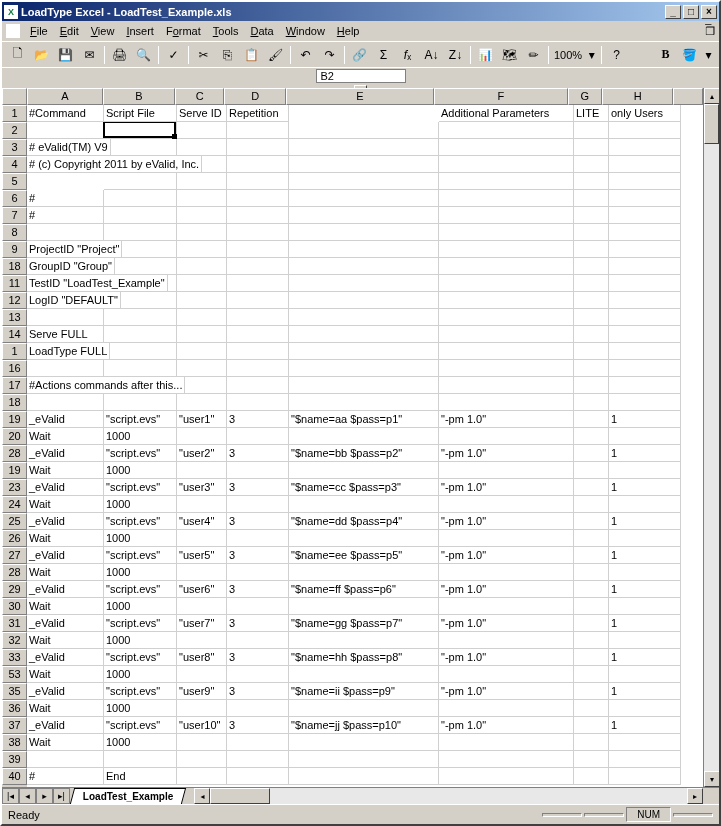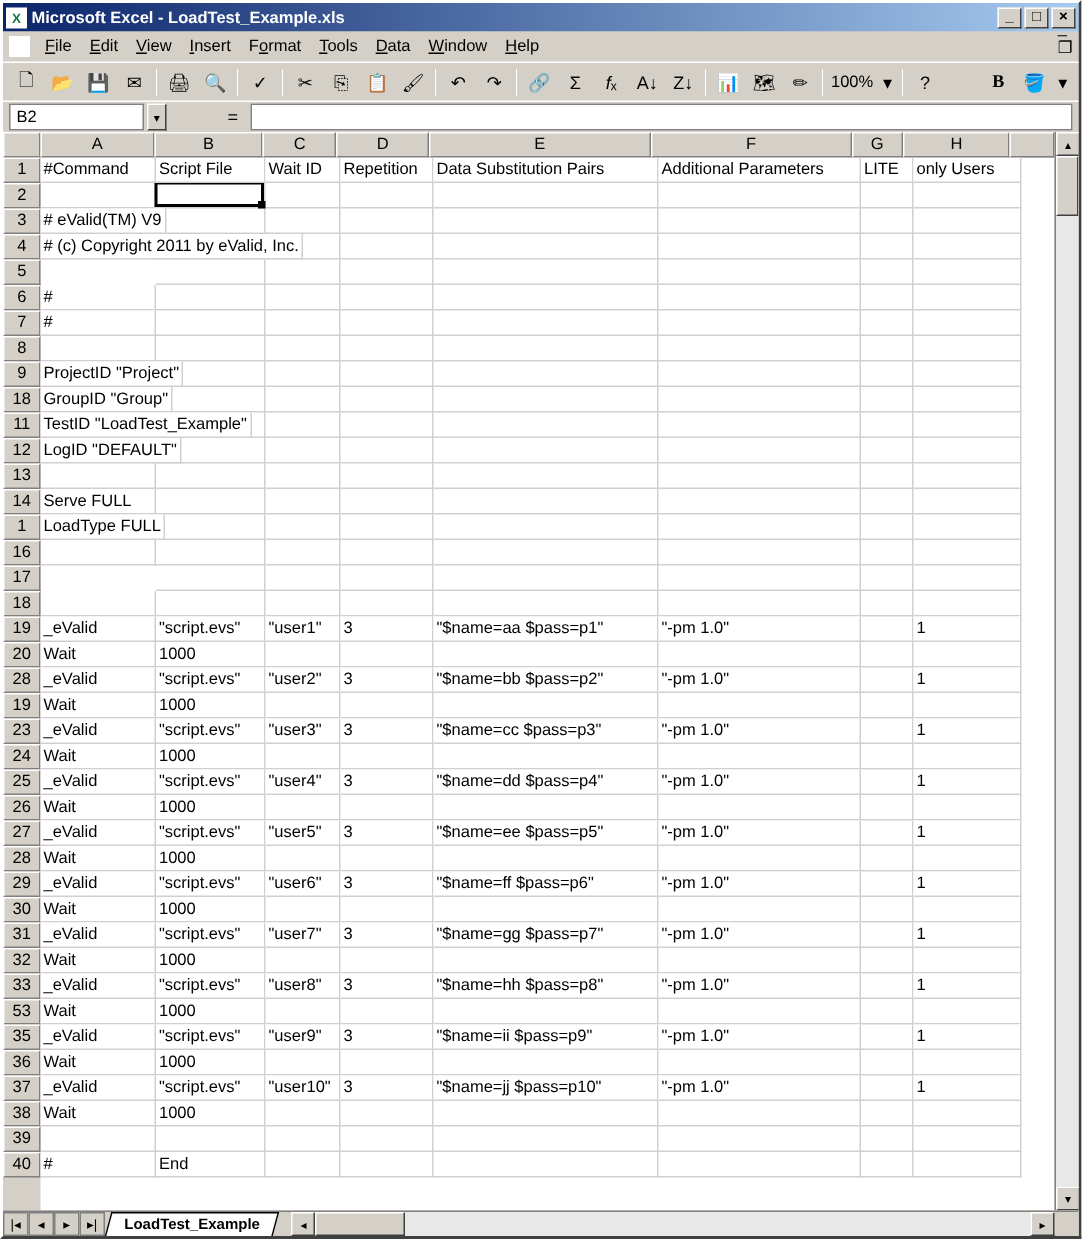--- a/index.html
+++ b/index.html
@@ -11,21 +11,21 @@
 .titlebar .win-buttons { display: flex; gap: 2px; }
 .titlebar .win-btn { width: 16px; height: 14px; background: #d4d0c8; border: 1px solid #fff; border-right-color: #404040; border-bottom-color: #404040; font-family: Marlett, Arial; font-size: 10px; display: flex; align-items: center; justify-content: center; color: #000; cursor: pointer; }
 .menubar { background: #d4d0c8; display: flex; align-items: center; height: 20px; padding: 0 4px; }
 .menubar .app-icon { width: 14px; height: 14px; background: #fff; margin-right: 4px; }
 .menubar .menu-item { padding: 2px 6px; cursor: pointer; }
 .menubar .menu-item .ul { text-decoration: underline; }
 .toolbar { background: #d4d0c8; height: 26px; display: flex; align-items: center; padding: 1px 4px; border-top: 1px solid #fff; gap: 1px; }
 .tb-btn { width: 23px; height: 22px; border: 1px solid #d4d0c8; display: flex; align-items: center; justify-content: center; cursor: pointer; font-size: 12px; }
 .tb-sep { width: 1px; height: 18px; background: #808080; border-right: 1px solid #fff; margin: 0 2px; }
 .tb-text { font-size: 11px; padding: 0 2px; }
-.namebox-row { background: #d4d0c8; height: 21px; display: flex; align-items: center; padding: 1px 4px; gap: 2px; border-top: 1px solid #fff; }
+.namebox-row { background: #d4d0c8; height: 21px; display: flex; align-items: center; padding: 1px 20px; gap: 2px; border-top: 1px solid #fff; flex-direction: column; }
 .namebox { width: 90px; height: 18px; background: #fff; border: 1px solid #808080; display: flex; align-items: center; padding: 0 4px; font-size: 11px; }
 .namebox-arrow { width: 13px; height: 18px; background: #d4d0c8; border: 1px solid #fff; border-right-color:#404040; border-bottom-color:#404040; display:flex;align-items:center;justify-content:center;font-size:8px; }
 .fx-btn { width: 20px; height: 18px; display:flex;align-items:center;justify-content:center;font-style:italic;font-size:12px; }
 .formula-bar { flex:1; height:18px; background:#fff; border:1px solid #808080; }
 .grid-area { flex:1; background:#fff; display:flex; flex-direction:column; overflow:hidden; position:relative; }
 .col-headers { display:flex; height:17px; background:#d4d0c8; }
 .hdr-corner { width:25px; height:17px; background:#d4d0c8; border:1px solid #808080; border-top-color:#fff; border-left-color:#fff; }
 .col-hdr { height:17px; background:#d4d0c8; border:1px solid #808080; border-top-color:#fff; border-left-color:#fff; text-align:center; font-size:11px; line-height:15px; }
 .rows-viewport { flex:1; overflow:hidden; display:flex; }
 .row-hdrs { width:25px; background:#d4d0c8; }
@@ -45,21 +45,21 @@
 .statusbar { height:20px; background:#d4d0c8; border-top:1px solid #fff; display:flex; align-items:center; padding:0 6px; font-size:11px; }
 .statusbar .status-text { flex:1; }
 .statusbar .status-box { border:1px solid #808080; border-top-color:#808080; border-left-color:#808080; border-right-color:#fff; border-bottom-color:#fff; padding:1px 10px; margin-left:2px; font-size:10px; }
 </style>
 </head>
 <body>
 
 <div class="window">
   <div class="titlebar">
     <span class="excel-icon">X</span>
-    <span class="title-text">Microsoft Excel - LoadTest_Example.xls</span>
+    <span class="title-text">LoadType Excel - LoadTest_Example.xls</span>
     <div class="win-buttons">
       <div class="win-btn">_</div>
       <div class="win-btn">□</div>
       <div class="win-btn">×</div>
     </div>
   </div>
 
   <div class="menubar">
     <span class="app-icon"></span>
     <span class="menu-item"><span class="ul">F</span><span>ile</span></span>
@@ -182,23 +182,22 @@
               <div class="row-hdr">35</div>
               <div class="row-hdr">36</div>
               <div class="row-hdr">37</div>
               <div class="row-hdr">38</div>
               <div class="row-hdr">39</div>
               <div class="row-hdr">40</div>
             </div>
           <div class="cells" id="cells">
               <div class="cell" style="left: 0px; top: 0px; width: 77px; z-index: 1; background: rgb(255, 255, 255);">#Command</div>
               <div class="cell" style="left: 77px; top: 0px; width: 73px; z-index: 1; background: rgb(255, 255, 255);">Script File</div>
-              <div class="cell" style="left: 150px; top: 0px; width: 50px; z-index: 1; background: rgb(255, 255, 255);">Wait ID</div>
+              <div class="cell" style="left: 150px; top: 0px; width: 50px; z-index: 1; background: rgb(255, 255, 255);">Serve ID</div>
               <div class="cell" style="left: 200px; top: 0px; width: 62px; z-index: 1; background: rgb(255, 255, 255);">Repetition</div>
-              <div class="cell" style="left: 262px; top: 0px; width: 150px; z-index: 1; background: rgb(255, 255, 255);">Data Substitution Pairs</div>
               <div class="cell" style="left: 412px; top: 0px; width: 135px; z-index: 1; background: rgb(255, 255, 255);">Additional Parameters</div>
               <div class="cell" style="left: 547px; top: 0px; width: 35px; z-index: 1; background: rgb(255, 255, 255);">LITE</div>
               <div class="cell" style="left: 582px; top: 0px; width: auto; z-index: 1; background: rgb(255, 255, 255); overflow: visible; min-width: 72px;">only Users</div>
               <div class="cell" style="left: 0px; top: 17px; width: 77px;"></div>
               <div class="cell" style="left: 77px; top: 17px; width: 73px;"></div>
               <div class="cell" style="left: 150px; top: 17px; width: 50px;"></div>
               <div class="cell" style="left: 200px; top: 17px; width: 62px;"></div>
               <div class="cell" style="left: 262px; top: 17px; width: 150px;"></div>
               <div class="cell" style="left: 412px; top: 17px; width: 135px;"></div>
               <div class="cell" style="left: 547px; top: 17px; width: 35px;"></div>
@@ -307,20 +306,21 @@
               <div class="cell" style="left: 547px; top: 238px; width: 35px;"></div>
               <div class="cell" style="left: 582px; top: 238px; width: 72px;"></div>
               <div class="cell" style="left: 0px; top: 255px; width: 77px;"></div>
               <div class="cell" style="left: 77px; top: 255px; width: 73px;"></div>
               <div class="cell" style="left: 150px; top: 255px; width: 50px;"></div>
               <div class="cell" style="left: 200px; top: 255px; width: 62px;"></div>
               <div class="cell" style="left: 262px; top: 255px; width: 150px;"></div>
               <div class="cell" style="left: 412px; top: 255px; width: 135px;"></div>
               <div class="cell" style="left: 547px; top: 255px; width: 35px;"></div>
               <div class="cell" style="left: 582px; top: 255px; width: 72px;"></div>
+              <div class="cell" style="left: 0px; top: 272px; width: auto; z-index: 1; background: rgb(255, 255, 255); overflow: visible; min-width: 77px;">#Actions commands after this...</div>
               <div class="cell" style="left: 77px; top: 272px; width: 73px;"></div>
               <div class="cell" style="left: 150px; top: 272px; width: 50px;"></div>
               <div class="cell" style="left: 200px; top: 272px; width: 62px;"></div>
               <div class="cell" style="left: 262px; top: 272px; width: 150px;"></div>
               <div class="cell" style="left: 412px; top: 272px; width: 135px;"></div>
               <div class="cell" style="left: 547px; top: 272px; width: 35px;"></div>
               <div class="cell" style="left: 582px; top: 272px; width: 72px;"></div>
               <div class="cell" style="left: 0px; top: 289px; width: 77px;"></div>
               <div class="cell" style="left: 77px; top: 289px; width: 73px;"></div>
               <div class="cell" style="left: 150px; top: 289px; width: 50px;"></div>
@@ -530,13 +530,20 @@
       <div style="width:10px"></div>
       <div class="scroll-track">
         <div class="scroll-btn" style="position:absolute;left:0">◂</div>
         <div style="position:absolute;left:16px;top:0;bottom:0;width:60px;background:#d4d0c8;border:1px solid #fff;border-right-color:#404040;border-bottom-color:#404040"></div>
         <div class="scroll-btn" style="position:absolute;right:0">▸</div>
       </div>
       <div style="width:16px;background:#d4d0c8"></div>
     </div>
   </div>
 
+  <div class="statusbar">
+    <span class="status-text">Ready</span>
+    <span class="status-box" style="width:40px"></span>
+    <span class="status-box" style="width:40px"></span>
+    <span class="status-box">NUM</span>
+    <span class="status-box" style="width:40px"></span>
+  </div>
 </div>
 
 </body></html>

